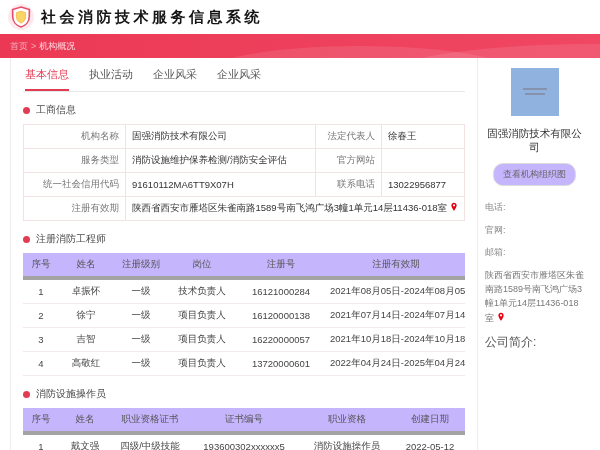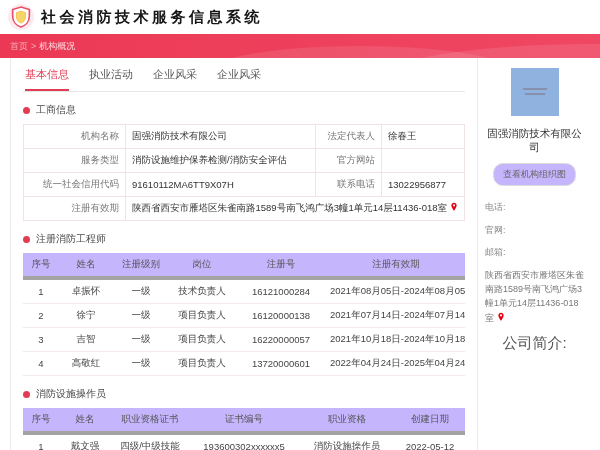--- a/index.html
+++ b/index.html
@@ -51,21 +51,21 @@
   .logo-box { width: 48px; height: 48px; background: #8fb3de; margin: 4px auto 10px; position: relative; }
   .logo-box .wm { position: absolute; left: 12px; top: 20px; width: 24px; height: 2px; background: rgba(120,80,80,0.35); }
   .logo-box .wm.wm2 { top: 25px; width: 20px; left: 14px; }
   .company-name { text-align: center; font-size: 10.5px; color: #333; margin-bottom: 9px; line-height: 1.35; }
   .org-btn { display: block; margin: 0 auto 14px; font-size: 9px; color: #666; background: #c4b5fd;
     border: 1px solid #dcdcdc; border-radius: 10px; padding: 4px 9px; cursor: pointer;
     font-family: "Liberation Sans", "DejaVu Sans", sans-serif; }
   .field-row { display: flex; font-size: 9px; color: #888; margin-bottom: 8px; line-height: 1.6; }
   .field-label { flex-shrink: 0; margin-right: 8px; }
   .field-value { color: #777; word-break: break-all; }
-  .profile-title { font-size: 15px; color: #555; margin-top: 4px; text-align: center; }
+  .profile-title { font-size: 12px; color: #555; margin-top: 4px; }
   .pin { display: inline-block; vertical-align: -1px; margin-left: 3px; cursor: pointer; }
 </style>
 </head>
 <body>
 
 <div class="top-header">
   <span class="logo-badge">
     <svg width="20" height="22" viewBox="0 0 24 26">
       <path d="M12 1 L22 4 V12 C22 19 17 23.5 12 25 C7 23.5 2 19 2 12 V4 Z" fill="#ffffff" stroke="#e8506a" stroke-width="2"></path>
       <path d="M12 6 L17.5 7.8 V12.5 C17.5 16.6 15 19.2 12 20.3 C9 19.2 6.5 16.6 6.5 12.5 V7.8 Z" fill="#f9d565" stroke="#f0b84a" stroke-width="1"></path>

